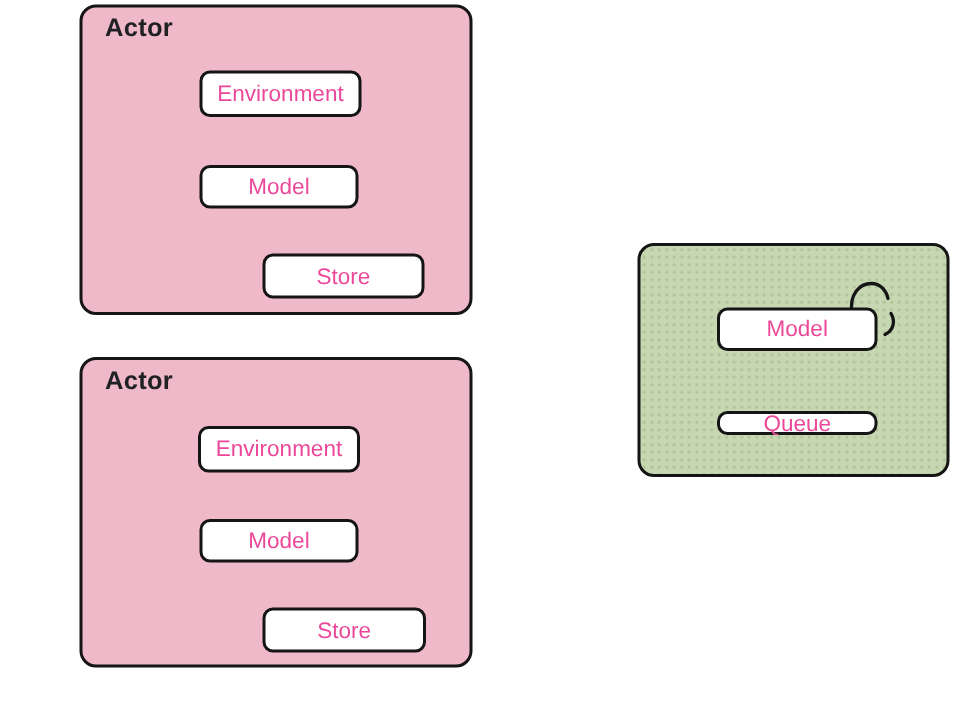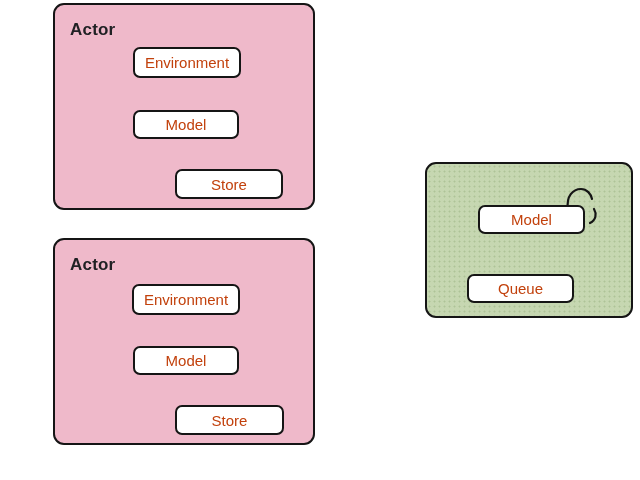--- a/index.html
+++ b/index.html
@@ -25,38 +25,38 @@
     background: #efb9ca;
   }
   .panel.green {
     background-color: #c6d7b1;
     background-image: radial-gradient(#aec397 0.9px, rgba(0,0,0,0) 1.1px);
     background-size: 5px 5px;
   }
   .panel-title {
     position: absolute;
     left: 15px;
-    top: 15px;
+    top: 4px;
     margin: 0;
     font-size: 17px;
     font-weight: 700;
     letter-spacing: 0.2px;
     color: #202124;
   }
   .node {
     position: absolute;
     box-sizing: border-box;
     background: #ffffff;
     border: 2px solid #151515;
     border-radius: 7px;
     display: flex;
     align-items: center;
     justify-content: center;
     font-size: 15px;
-    color: #c2410c;
+    color: #ec4899;
     z-index: 2;
   }
   .loop-svg {
     position: absolute;
     left: 0;
     top: 0;
     z-index: 1;
   }
   .loop-svg path {
     fill: none;
@@ -85,16 +85,16 @@
   </section>
 
   <section class="panel green" style="left:425px; top:162px; width:208px; height:156px;">
 
     <svg class="loop-svg" width="208" height="156" viewBox="0 0 208 156" aria-hidden="true">
       <path d="M 141 45 C 139 32, 146 25, 154 25 C 160 25, 164 30, 165 35"></path>
       <path d="M 167 45 C 170 50, 169 56, 163 59"></path>
     </svg>
 
     <div class="node" style="left:51px; top:41px; width:107px; height:29px;">Model</div>
-    <div class="node" style="left:40px; top:110px; width:107px; height:29px;">Queue</div>
+    <div class="node" style="left:51px; top:110px; width:107px; height:16px;">Queue</div>
   </section>
 
 </div>
 
 </body></html>

